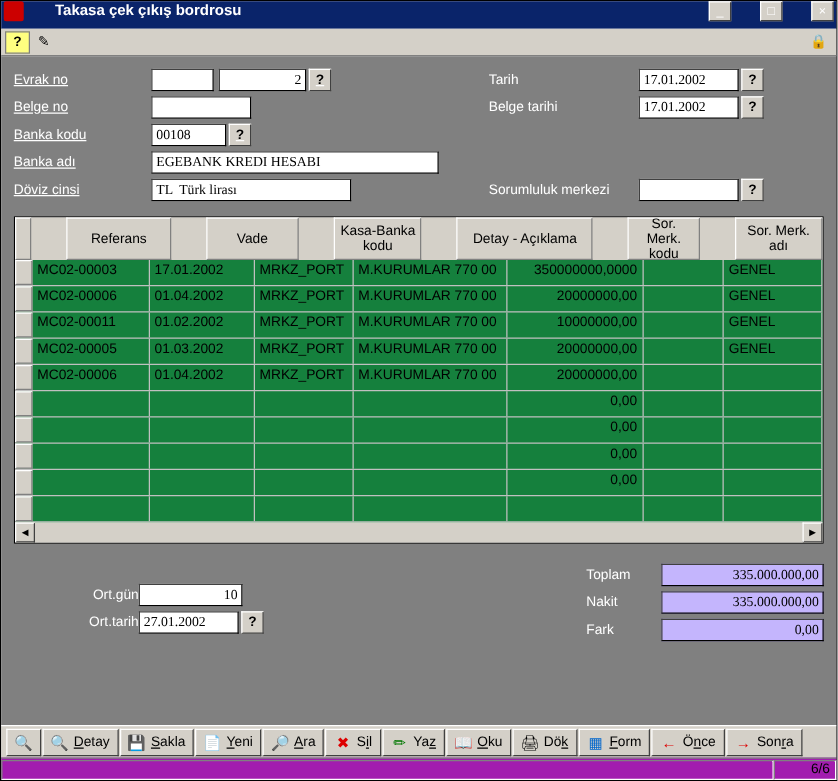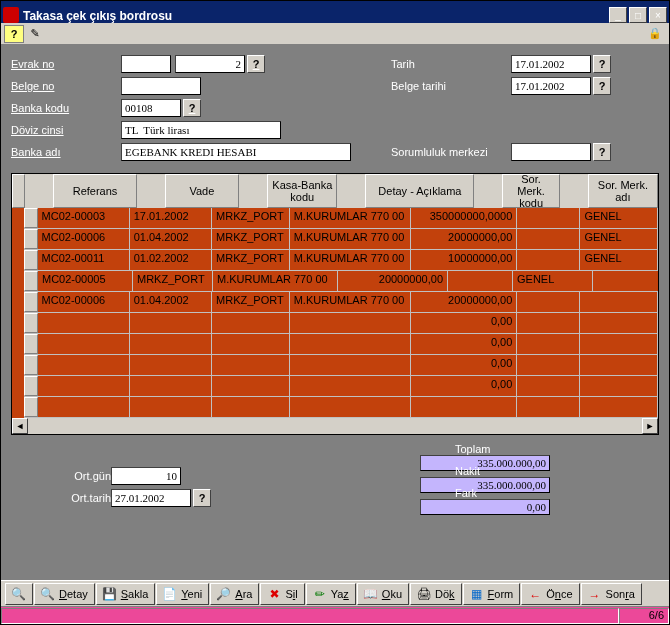--- a/index.html
+++ b/index.html
@@ -1,55 +1,55 @@
 <!DOCTYPE html>
 <html><head>
 <meta charset="utf-8">
 <style>
   * { box-sizing: border-box; margin: 0; padding: 0; }
   body { font-family: Tahoma, Arial, sans-serif; font-size: 11px; background: #fff; width: 670px; height: 625px; overflow: hidden; }
   .window { width: 670px; height: 625px; border: 1px solid #000; background: #fff; display: flex; flex-direction: column; }
-  .titlebar { background: linear-gradient(#0a246a,#0a246a); color: #fff; height: 22px; display: flex; align-items: flex-end; padding: 0 2px; }
+  .titlebar { background: linear-gradient(#0a246a,#0a246a); color: #fff; height: 22px; display: flex; align-items: flex-start; padding: 0 2px; gap: 21px; }
   .titlebar .icon { width: 16px; height: 16px; background:#c00; margin-right:4px; border-radius:2px;}
   .titlebar .title { flex:1; font-weight: bold; font-size:12px;}
   .win-btn { width: 18px; height: 16px; background: #d4d0c8; border: 1px solid #fff; border-right-color:#404040; border-bottom-color:#404040; margin-left:2px; display:flex; align-items:center; justify-content:center; font-size:10px; font-family: Arial;}
   .toolbar1 { height: 22px; background: #d4d0c8; border-bottom: 1px solid #808080; display:flex; align-items:center; padding:0 3px;}
   .tb-btn { width:20px; height:18px; border:1px solid #d4d0c8; display:flex; align-items:center; justify-content:center; margin-right:1px;}
   .form-area { background:#808080; color:#fff; padding: 8px 10px 4px 10px; flex:1; display:flex; flex-direction:column; overflow:hidden;}
   .form-row { display:flex; align-items:center; height:22px;}
   .form-row label { width:110px; color:#fff; font-size:11px;}
   input[type=text] { height:18px; border:1px solid #000; border-top-color:#404040; border-left-color:#404040; padding:1px 3px; background:#fff; color:#000; font:11px Tahoma;}
   input[readonly]{background:#c4b5fd;}
   .num { text-align:right;}
   .qbtn { width:18px; height:18px; background:#d4d0c8; border:1px solid #fff; border-right-color:#404040; border-bottom-color:#404040; display:inline-flex; align-items:center; justify-content:center; color:#000; font-weight:bold; font-size:11px; margin-left:2px; cursor:pointer;}
   .cols { display:flex; gap:0;}
   .col-left { width:380px;text-decoration:underline;}
   .col-right { flex:1;}
   .col-right .form-row label { width:120px;}
   .grid-wrap { margin-top:10px; background:#fff; color:#000; border:1px solid #000; display:flex; flex-direction:column; height:262px;}
   .grid-head { display:flex; background:#d4d0c8;gap:28px;}
   .grid-head .hcell { border:1px solid #fff; border-right-color:#808080; border-bottom-color:#808080; padding:2px 4px; text-align:center; height:34px; display:flex; align-items:center; justify-content:center; font-size:11px; color:#000;}
-  .grid-body { flex:1; overflow:hidden; background:#c2410c;padding-left:12px;}
+  .grid-body { flex:1; overflow:hidden; background:#15803d;}
   .grow { display:flex; height:21px; border-bottom:1px solid #c0c0c0;}
   .gcell { border-right:1px solid #c0c0c0; padding:2px 4px; overflow:hidden; white-space:nowrap; font-size:11px;}
   .rowhead { width:14px; background:#d4d0c8; border:1px solid #fff; border-right-color:#808080; border-bottom-color:#808080;}
   .hscroll { height:16px; background:#d4d0c8; display:flex; align-items:center;}
   .sb-btn { width:16px; height:16px; background:#d4d0c8; border:1px solid #fff; border-right-color:#404040; border-bottom-color:#404040; display:flex; align-items:center; justify-content:center; font-size:9px;}
   .sb-track { flex:1; background:repeating-conic-gradient(#d4d0c8 0 25%, #fff 0 50%) 0/2px 2px;}
   .totals { margin-top:14px; display:flex;}
   .totals-left { width:300px; padding-top:16px;}
   .totals-left .form-row label{width:100px;text-align:right;}
   .totals-right { flex:1;}
-  .totals-right .form-row { justify-content:flex-end;flex-direction:column;}
+  .totals-right .form-row { justify-content:flex-end;}
   .totals-right label { width:60px; text-align:left;}
   .totals-right input { width:130px;}
   .bottom-toolbar { height:26px; background:#d4d0c8; border-top:1px solid #fff; display:flex; align-items:center; padding:0 4px; gap:1px;}
   .btn2 { height:22px; background:#d4d0c8; border:1px solid #fff; border-right-color:#404040; border-bottom-color:#404040; display:flex; align-items:center; padding:0 6px; gap:4px; font-size:11px; color:#000; cursor:pointer;}
   .btn2 .ic { width:14px; height:14px; display:flex; align-items:center; justify-content:center; font-size:12px;}
-  .statusbar { height:18px; background:#ec4899; border-top:1px solid #808080; display:flex; align-items:center; font-size:11px; color:#000;}
+  .statusbar { height:18px; background:#a21caf; border-top:1px solid #808080; display:flex; align-items:center; font-size:11px; color:#000;}
   .statusbar .sb-panel{flex:1; border:1px solid #808080; border-top-color:#808080; border-left-color:#808080; border-right-color:#fff; border-bottom-color:#fff; height:16px; padding:0 4px; text-align:right;}
   .c0{width:14px} .c1{width:95px} .c2{width:85px} .c3{width:80px} .c4{width:125px} .c5{width:110px; text-align:right} .c6{width:65px} .c7{width:80px}
   .underline{text-decoration:underline;}
 </style>
 </head>
 <body>
 
 <div class="window">
 
   <div class="titlebar">
@@ -79,26 +79,26 @@
         <div class="form-row">
           <label>Belge no</label>
           <input type="text" style="width: 80px;" value="">
         </div>
         <div class="form-row">
           <label>Banka kodu</label>
           <input type="text" style="width: 60px;" value="00108">
           <span class="qbtn">?</span>
         </div>
         <div class="form-row">
+          <label>Banka  adı</label>
+          <input type="text" style="width: 230px;" value="EGEBANK KREDI HESABI">
+        </div>
+        <div class="form-row">
           <label>Döviz cinsi</label>
           <input type="text" style="width: 160px;" value="TL  Türk lirası">
-        </div>
-        <div class="form-row">
-          <label>Banka  adı</label>
-          <input type="text" style="width: 230px;" value="EGEBANK KREDI HESABI">
         </div>
       </div>
       <div class="col-right">
         <div class="form-row">
           <label>Tarih</label>
           <input type="text" style="width: 80px;" value="17.01.2002">
           <span class="qbtn">?</span>
         </div>
         <div class="form-row">
           <label>Belge tarihi</label>
@@ -151,20 +151,21 @@
             <div class="gcell c2">01.02.2002</div>
             <div class="gcell c3">MRKZ_PORT</div>
             <div class="gcell c4">M.KURUMLAR 770 00</div>
             <div class="gcell c5">10000000,00</div>
             <div class="gcell c6"></div>
             <div class="gcell c7">GENEL</div>
           </div>
           <div class="grow">
             <div class="rowhead c0"></div>
             <div class="gcell c1">MC02-00005</div>
+            <div class="gcell c2">01.03.2002</div>
             <div class="gcell c3">MRKZ_PORT</div>
             <div class="gcell c4">M.KURUMLAR 770 00</div>
             <div class="gcell c5">20000000,00</div>
             <div class="gcell c6"></div>
             <div class="gcell c7">GENEL</div>
           </div>
           <div class="grow">
             <div class="rowhead c0"></div>
             <div class="gcell c1">MC02-00006</div>
             <div class="gcell c2">01.04.2002</div>
@@ -229,21 +230,21 @@
         <div class="sb-btn">◄</div>
         <div class="sb-track"></div>
         <div class="sb-btn">►</div>
       </div>
     </div>
 
     <div class="totals">
       <div class="totals-left">
         <div class="form-row">
           <label>Ort.gün</label>
-          <input type="text" class="num" style="width: 70px; padding-left: 26px;" value="10">
+          <input type="text" class="num" style="width: 83px; padding-left: 26px;" value="10">
         </div>
         <div class="form-row">
           <label>Ort.tarih</label>
           <input type="text" style="width: 80px;" value="27.01.2002">
           <span class="qbtn">?</span>
         </div>
       </div>
       <div class="totals-right">
         <div class="form-row">
           <label>Toplam</label>

